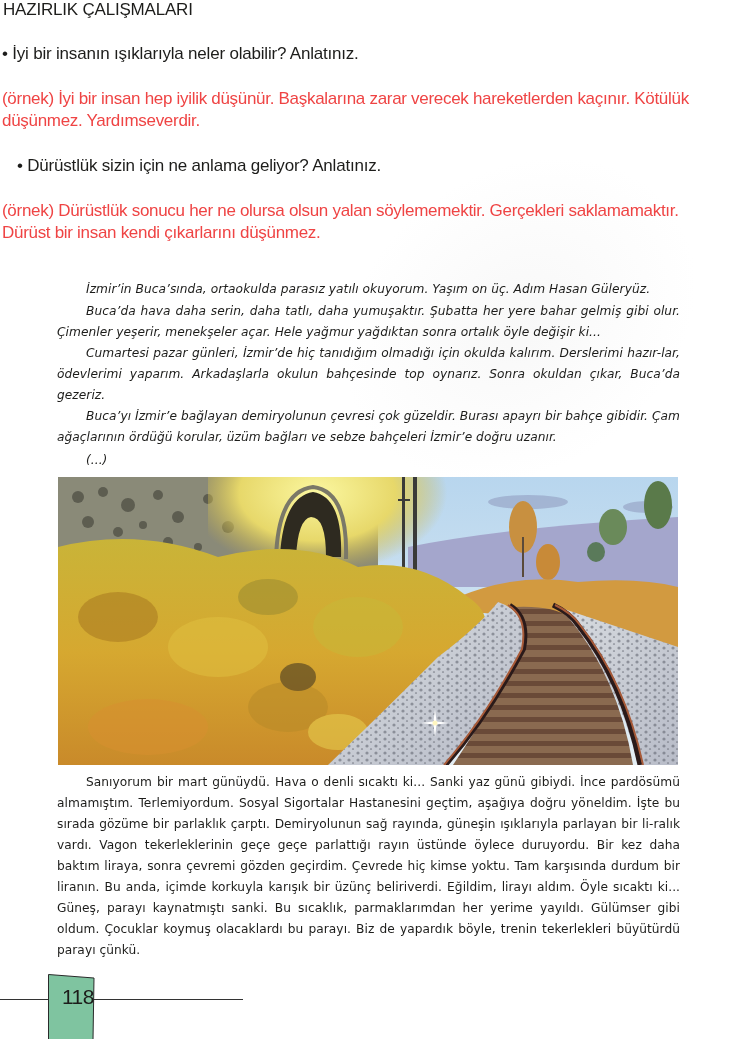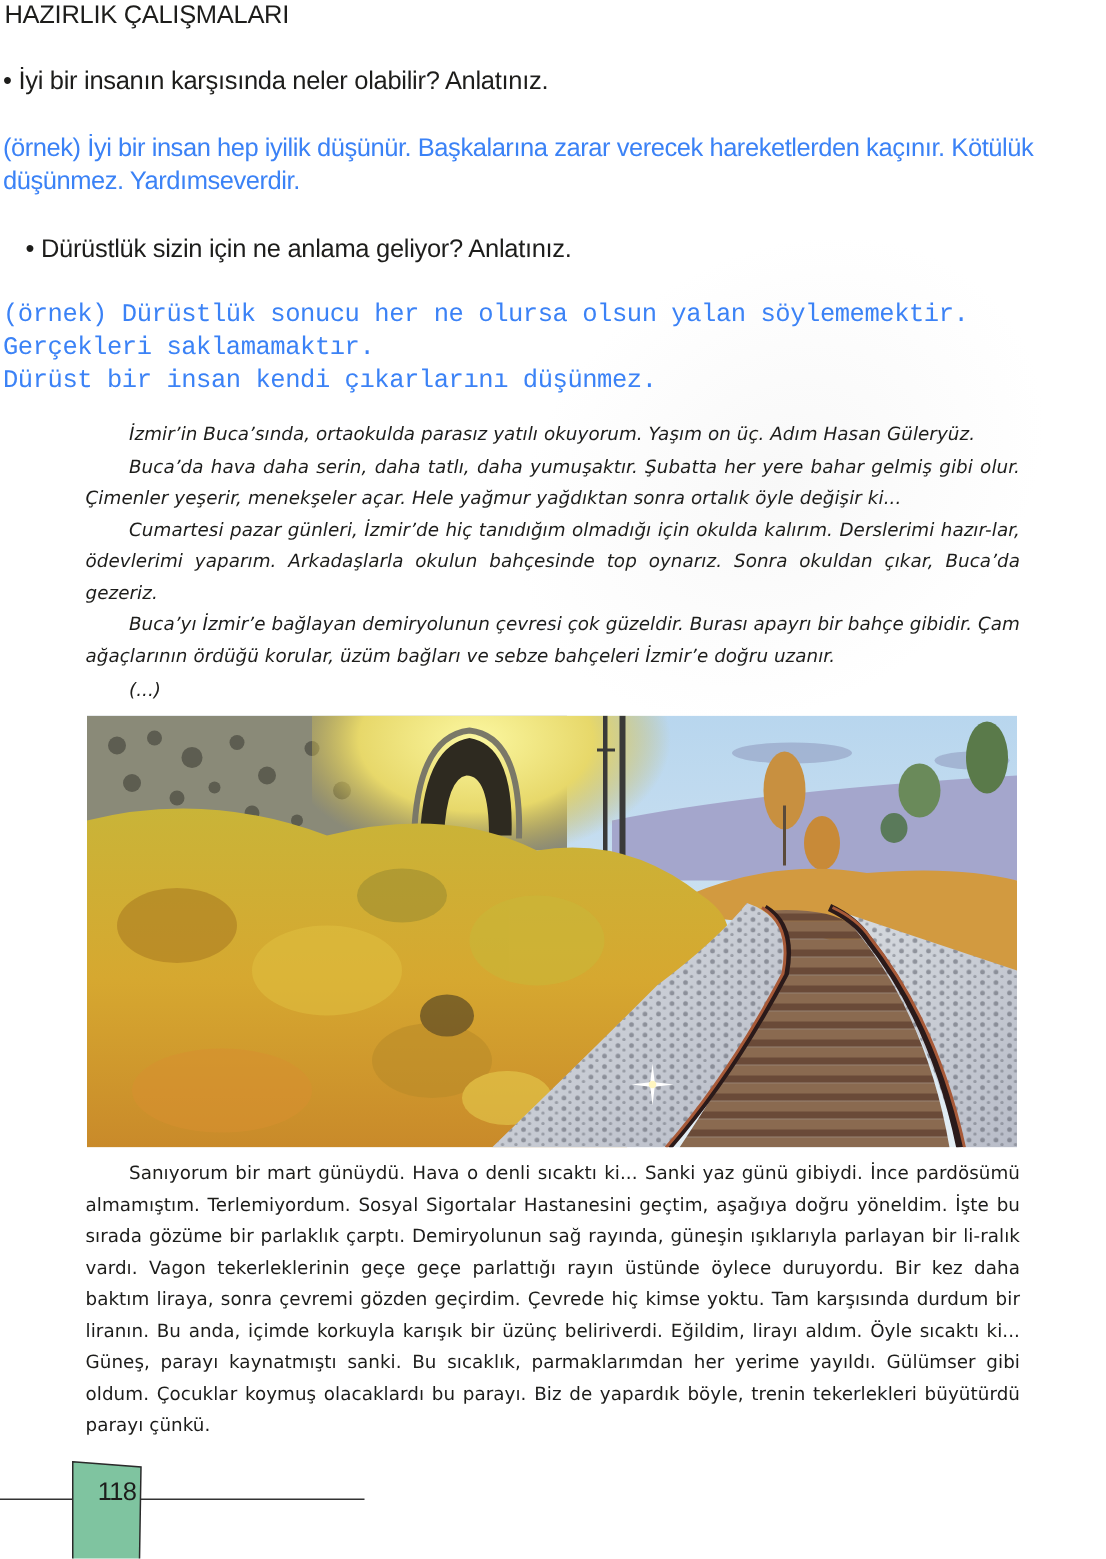--- a/index.html
+++ b/index.html
@@ -41,27 +41,27 @@
       color: #1d1d1b;
       line-height: 22px;
       letter-spacing: -0.2px;
     }
     .answer {
       position: absolute;
       left: 2px;
       width: 735px;
       font-size: 17px;
       line-height: 22px;
-      color: #3b82f6;
+      color: #ef4444;
       letter-spacing: -0.3px;
     }
     .q1 { top: 43px; }
     .a1 { top: 88px; }
     .q2 { top: 155px; margin-left: 15px; }
-    .a2 { top: 200px; font-family: Liberation Mono, monospace; }
+    .a2 { top: 200px; }
 
     .story {
       position: absolute;
       left: 57px;
       width: 623px;
       font-family: "DejaVu Sans", sans-serif;
       font-size: 12.2px;
       line-height: 21px;
       color: #1d1d1b;
       letter-spacing: 0.05px;
@@ -100,33 +100,33 @@
       width: 47px;
       height: 66px;
     }
     .page-number {
       position: absolute;
       left: 50px;
       top: 985px;
       width: 56px;
       text-align: center;
       font-family: "Liberation Sans", sans-serif;
-      font-size: 17px;
+      font-size: 21px;
       color: #1d1d1b;
       letter-spacing: -0.5px;
     }
   </style>
 </head>
 <body>
 
 <div class="watermark"></div>
 
 <div class="section-title">HAZIRLIK ÇALIŞMALARI</div>
 
-<div class="question q1">• İyi bir insanın karşısında neler olabilir? Anlatınız.</div>
+<div class="question q1">• İyi bir insanın ışıklarıyla neler olabilir? Anlatınız.</div>
 <div class="answer a1">
   <div>(örnek) İyi bir insan hep iyilik düşünür. Başkalarına zarar verecek hareketlerden kaçınır. Kötülük</div>
   <div>düşünmez. Yardımseverdir.</div>
 </div>
 
 <div class="question q2">• Dürüstlük sizin için ne anlama geliyor? Anlatınız.</div>
 <div class="answer a2">
   <div>(örnek) Dürüstlük sonucu her ne olursa olsun yalan söylememektir. Gerçekleri saklamamaktır.</div>
   <div>Dürüst bir insan kendi çıkarlarını düşünmez.</div>
 </div>

